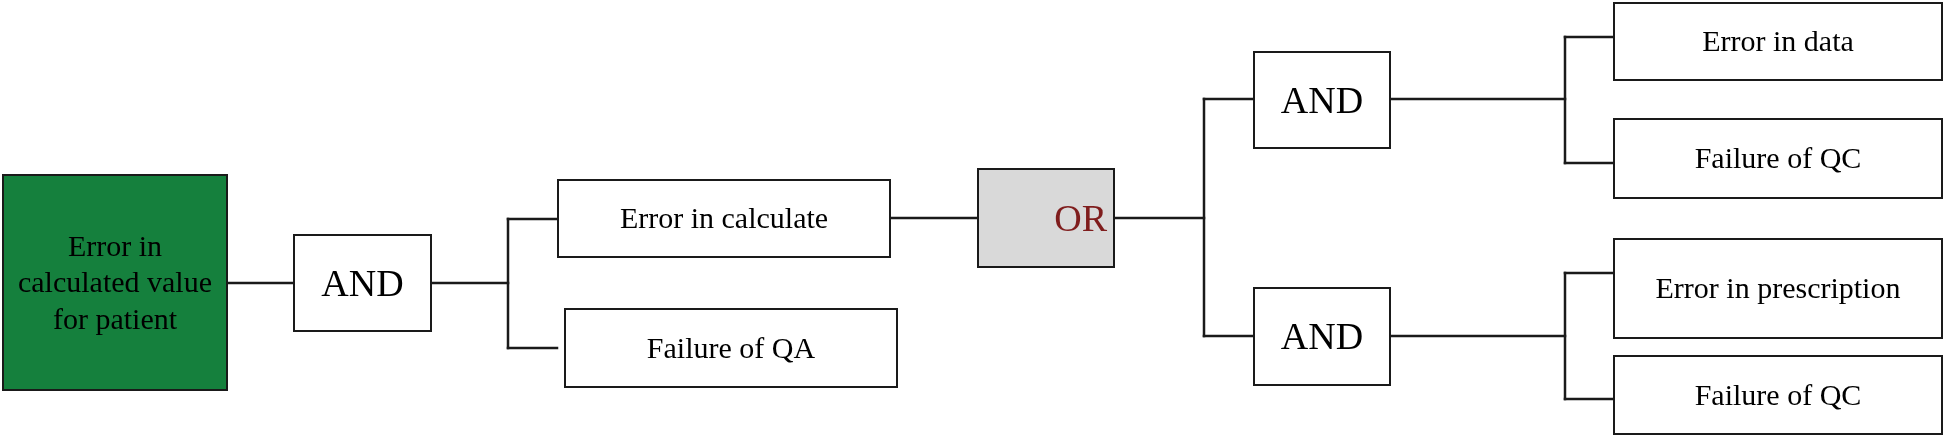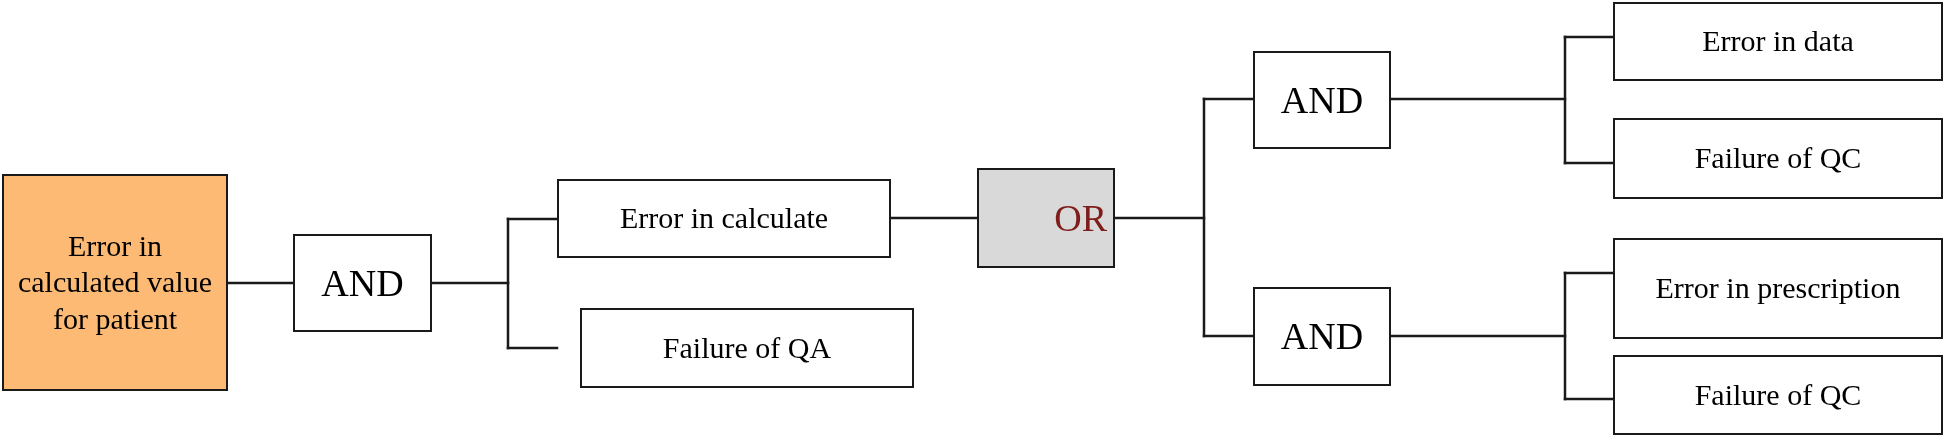--- a/index.html
+++ b/index.html
@@ -71,30 +71,30 @@
         <polyline points="1565,37 1613,37"></polyline>
         <polyline points="1565,163 1613,163"></polyline>
         <polyline points="1391,336 1565,336"></polyline>
         <polyline points="1565,273 1565,399"></polyline>
         <polyline points="1565,273 1613,273"></polyline>
         <polyline points="1565,399 1613,399"></polyline>
       </g>
   </svg>
 
   <div id="node-layer">
-      <div class="node event root" style="left: 2px; top: 174px; width: 226px; height: 217px; border-color: rgb(26, 26, 26); color: rgb(0, 0, 0); background: #fdba74;">
+      <div class="node event root" style="left: 2px; top: 174px; width: 226px; height: 217px; border-color: rgb(26, 26, 26); color: rgb(0, 0, 0); background: #15803d;">
         <span>Error in calculated value for patient</span>
       </div>
       <div class="node gate" style="left: 293px; top: 234px; width: 139px; height: 98px; border-color: rgb(26, 26, 26); color: rgb(0, 0, 0); background: rgb(255, 255, 255);">
         <span>AND</span>
       </div>
       <div class="node event" style="left: 557px; top: 179px; width: 334px; height: 79px; border-color: rgb(26, 26, 26); color: rgb(0, 0, 0); background: rgb(255, 255, 255);">
         <span>Error in calculate</span>
       </div>
-      <div class="node event" style="left: 580px; top: 308px; width: 334px; height: 80px; border-color: rgb(26, 26, 26); color: rgb(0, 0, 0); background: rgb(255, 255, 255);">
+      <div class="node event" style="left: 564px; top: 308px; width: 334px; height: 80px; border-color: rgb(26, 26, 26); color: rgb(0, 0, 0); background: rgb(255, 255, 255);">
         <span>Failure of QA</span>
       </div>
       <div class="node gate shaded" style="left: 977px; top: 168px; width: 138px; height: 100px; border-color: rgb(26, 26, 26); color: #7f1d1d; background: rgb(217, 217, 217); justify-content: flex-end;">
         <span>OR</span>
       </div>
       <div class="node gate" style="left: 1253px; top: 51px; width: 138px; height: 98px; border-color: rgb(26, 26, 26); color: rgb(0, 0, 0); background: rgb(255, 255, 255);">
         <span>AND</span>
       </div>
       <div class="node gate" style="left: 1253px; top: 287px; width: 138px; height: 99px; border-color: rgb(26, 26, 26); color: rgb(0, 0, 0); background: rgb(255, 255, 255);">
         <span>AND</span>

